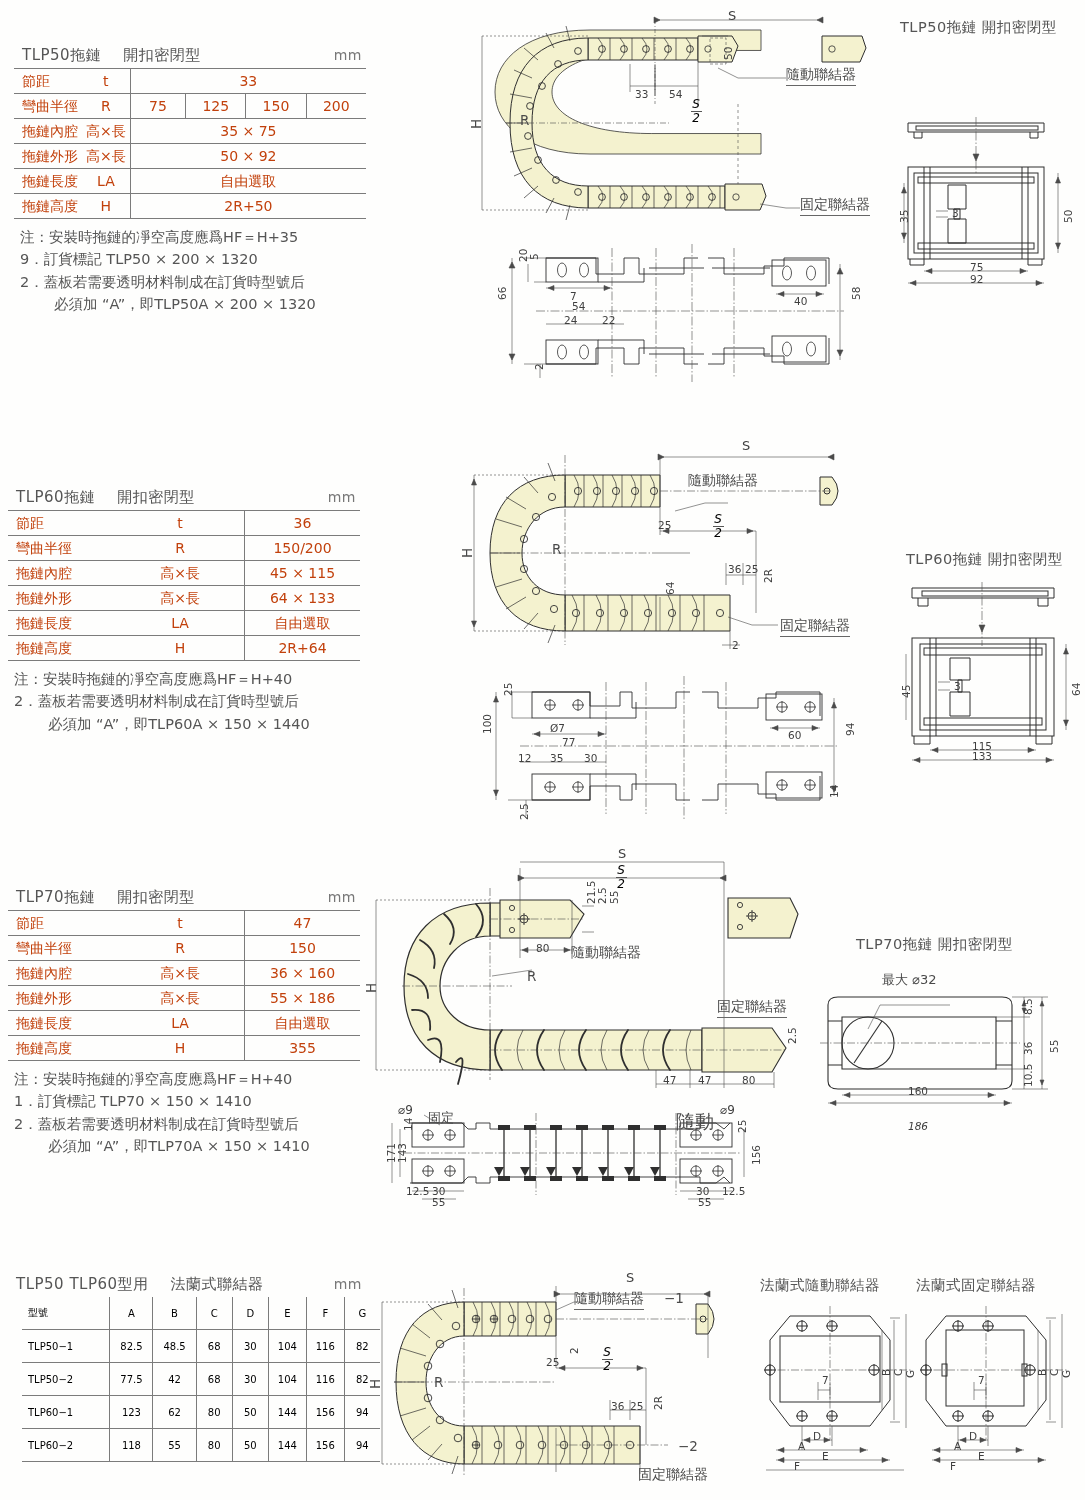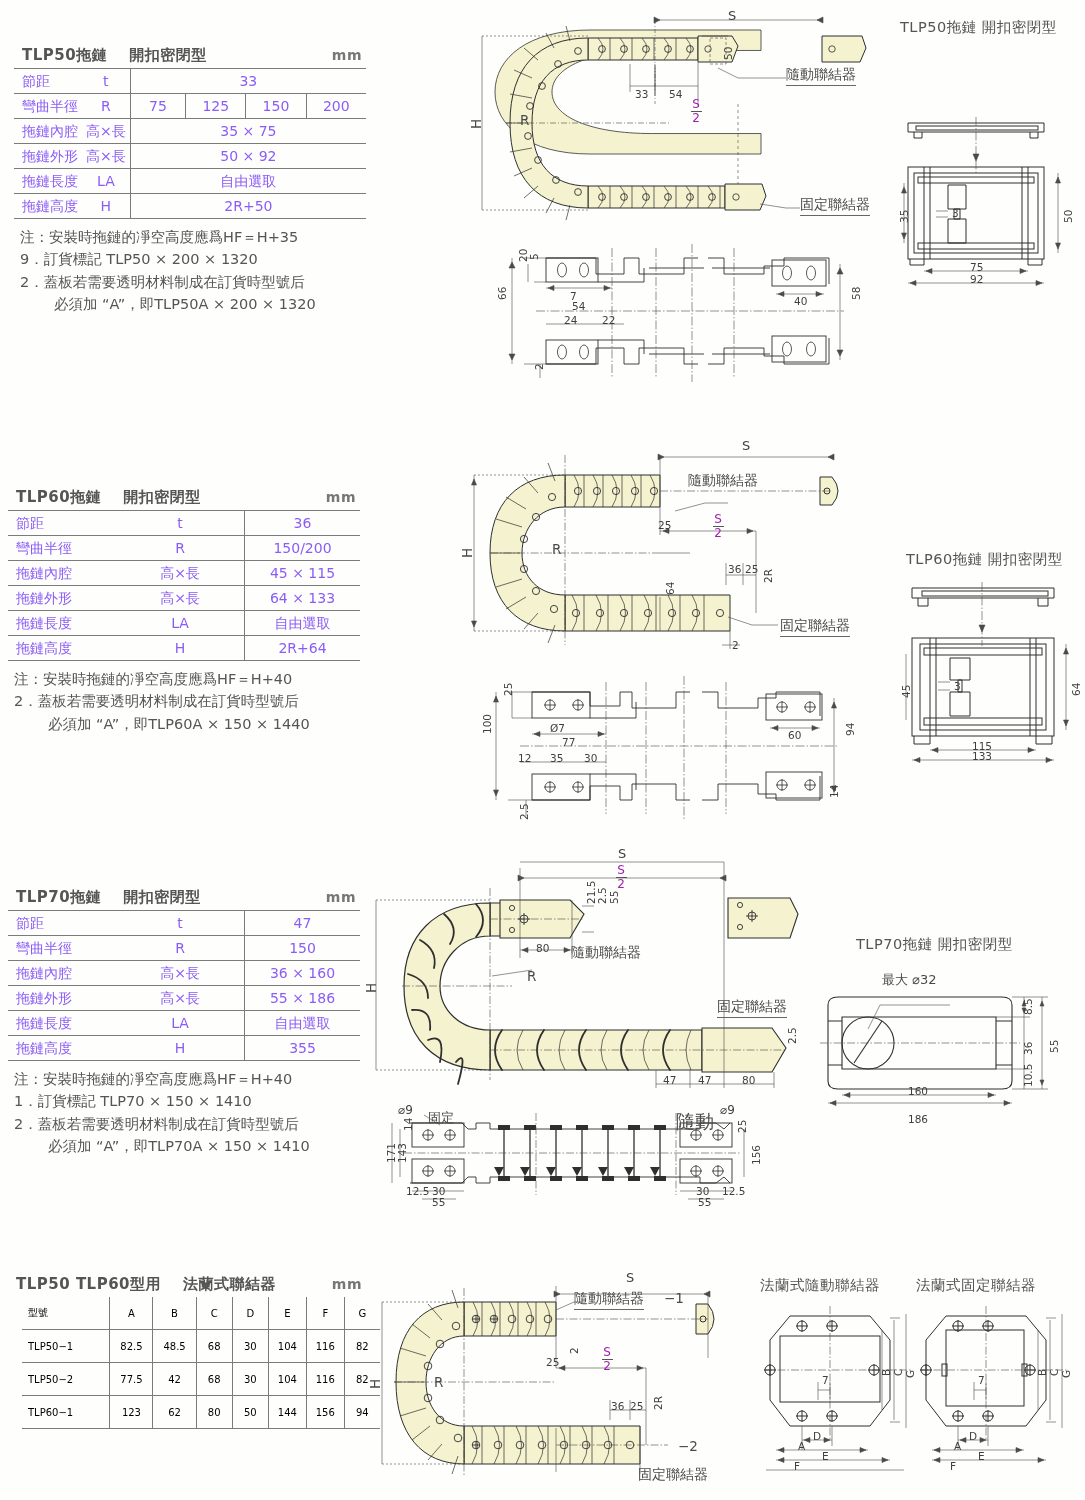--- a/index.html
+++ b/index.html
@@ -12,26 +12,25 @@
     overflow:hidden;
   }
   .sheet{position:absolute;inset:0;}
 
   
   .spec-block{position:absolute;width:352px;}
   .spec-title{
     display:flex;align-items:baseline;
     font-size:15px;letter-spacing:.5px;color:#555;
     padding:0 4px 3px 8px;
-    font-weight:bold;
   }
   .spec-title .t-model{white-space:nowrap;}
   .spec-title .t-type{margin-left:22px;white-space:nowrap;}
   .spec-title .t-unit{margin-left:auto;font-size:14px;color:#777;}
-  table.spec{border-collapse:collapse;width:100%;font-size:14px;color:#8b5cf6;}
+  table.spec{border-collapse:collapse;width:100%;font-size:14px;color:#c2410c;}
   table.spec td{
     border-top:1px solid #7b7b7b;
     border-bottom:1px solid #7b7b7b;
     padding:2px 4px;height:20px;line-height:20px;
     text-align:center;white-space:nowrap;
   }
   table.spec tr td:first-child{text-align:left;padding-left:8px;width:96px;}
   table.spec td.sym{width:120px;}
   table.spec td.val{border-left:1px solid #7b7b7b;}
   table.spec td.val-sub{border-left:1px solid #7b7b7b;width:25%;}
@@ -62,21 +61,21 @@
     position:absolute;font-size:13.5px;color:#4a4a4a;white-space:nowrap;
     font-family:"DejaVu Sans","Liberation Sans",sans-serif;
   }
   .lbl.cjk{font-size:14px;}
   .dim{
     position:absolute;font-size:10.5px;color:#3f3f3f;white-space:nowrap;
   }
   .dim.vert{transform:rotate(-90deg);transform-origin:left top;}
   .dimS{position:absolute;font-size:13px;color:#3f3f3f;}
   .frac{
-    position:absolute;text-align:center;font-size:12px;color:#a21caf;line-height:1.05;
+    position:absolute;text-align:center;font-size:12px;color:#000000;line-height:1.05;font-style:italic;
   }
   .frac .bar{border-top:1px solid #555;display:block;width:11px;margin:0 auto;}
   .ulbl{border-bottom:1px solid #666;padding-bottom:1px;}
   .cap{
     position:absolute;font-size:14.5px;color:#555;white-space:nowrap;letter-spacing:.5px;
   }
 </style>
 </head>
 <body>
 
@@ -844,21 +843,21 @@
         <path d="M48,44 L60,20 L130,20"></path>
       </g>
     </svg>
     <span class="cap" style="left:36px;top:-50px;">TLP70拖鏈  開扣密閉型</span>
     <span class="lbl" style="left:62px;top:-14px;font-size:13px;">最大 ⌀32</span>
     <span class="dim vert" style="left:202px;top:30px;">8.5</span>
     <span class="dim vert" style="left:202px;top:70px;">36</span>
     <span class="dim vert" style="left:228px;top:68px;">55</span>
     <span class="dim vert" style="left:202px;top:102px;">10.5</span>
     <span class="dim" style="left:88px;top:100px;">160</span>
-    <span class="dim" style="left:88px;top:128px;">186</span>
+    <span class="dim" style="left:88px;top:135px;font-style:italic;">186</span>
   </div>
 
   <div class="dwg" style="left:380px;top:1095px;width:380px;height:115px;">
     <svg width="380" height="115" viewBox="0 0 380 115">
       <g fill="none" stroke="#2f2f2f" stroke-width="0.9">
         <path d="M30,28 L82,28 L88,34 L96,34 L96,28 L110,28 L110,34 L320,34 L320,28 L336,28 L344,34 L350,28"></path>
         <path d="M30,88 L82,88 L88,82 L96,82 L96,88 L110,88 L110,82 L320,82 L320,88 L336,88 L344,82 L350,88"></path>
         <rect x="32" y="28" width="52" height="24"></rect>
         <rect x="32" y="64" width="52" height="24"></rect>
         <rect x="300" y="28" width="52" height="24"></rect>
@@ -992,20 +991,30 @@
         <td>68</td>
         <td>30</td>
         <td>104</td>
         <td>116</td>
         <td>82</td>
       </tr>
       <tr>
         <td>TLP60−1</td>
         <td>123</td>
         <td>62</td>
+        <td>80</td>
+        <td>50</td>
+        <td>144</td>
+        <td>156</td>
+        <td>94</td>
+      </tr>
+      <tr>
+        <td>TLP60−2</td>
+        <td>118</td>
+        <td>55</td>
         <td>80</td>
         <td>50</td>
         <td>144</td>
         <td>156</td>
         <td>94</td>
       </tr>
     </tbody>
       </table>
   </div>
 

